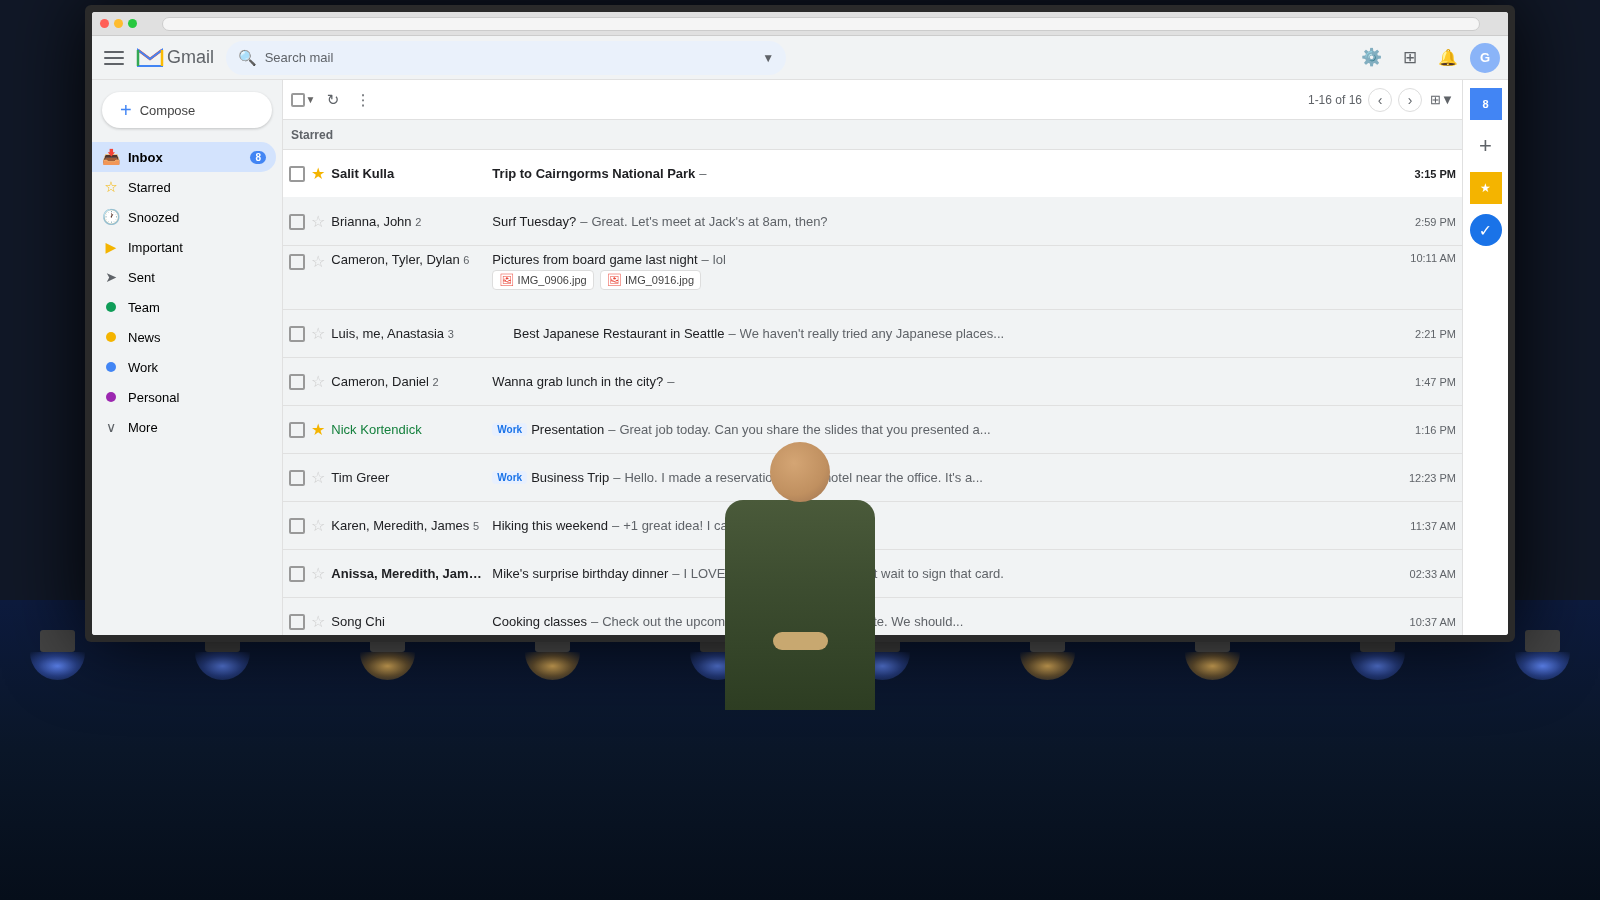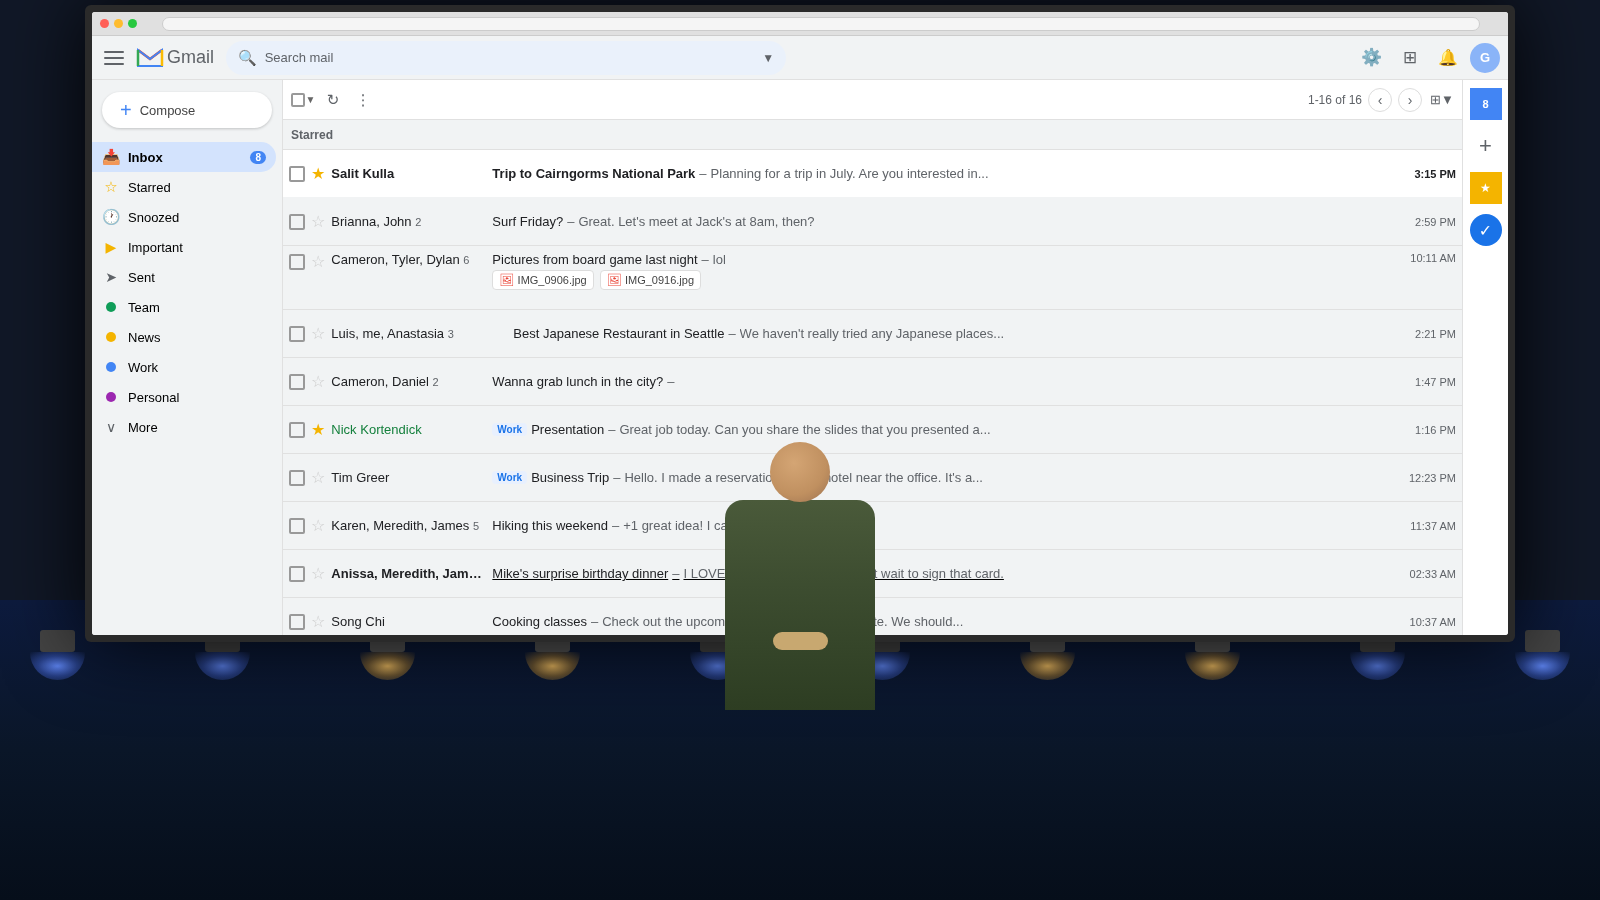--- a/index.html
+++ b/index.html
@@ -202,31 +202,30 @@
 
           <div style="flex:1;overflow-y:auto;background:#f1f3f4;">
 
             <div style="display:flex;align-items:center;padding:0 6px;height:48px;cursor:pointer;border-bottom:1px solid #f1f3f4;background:white;font-size:13px;">
               <div style="width:16px;height:16px;border:2px solid #999;border-radius:2px;margin-right:6px;flex-shrink:0;"></div>
               <span style="font-size:16px;margin-right:6px;color:#f4b400;flex-shrink:0;">★</span>
               <span style="width:155px;flex-shrink:0;overflow:hidden;text-overflow:ellipsis;white-space:nowrap;color:#202124;font-weight:700;">Salit Kulla</span>
               <div style="flex:1;overflow:hidden;display:flex;align-items:center;gap:4px;padding:0 6px;">
                 <span style="color:#202124;white-space:nowrap;font-weight:700;">Trip to Cairngorms National Park</span>
                 <span style="color:#5f6368;">–</span>
-                <span style="color:#5f6368;white-space:nowrap;overflow:hidden;text-overflow:ellipsis;flex:1;">Planning for a trip in July. Are you interested in...</span>
               </div>
               <span style="flex-shrink:0;color:#202124;font-size:11px;min-width:55px;text-align:right;font-weight:700;">3:15 PM</span>
             </div>
 
             <div style="display:flex;align-items:center;padding:0 6px;height:48px;cursor:pointer;border-bottom:1px solid #e0e0e0;background:#f1f3f4;font-size:13px;">
               <div style="width:16px;height:16px;border:2px solid #999;border-radius:2px;margin-right:6px;flex-shrink:0;"></div>
               <span style="font-size:16px;margin-right:6px;color:#ccc;flex-shrink:0;">☆</span>
               <span style="width:155px;flex-shrink:0;overflow:hidden;text-overflow:ellipsis;white-space:nowrap;color:#202124;font-weight:400;"><span>Brianna, John</span> <span style="font-size:11px;color:#5f6368;">2</span></span>
               <div style="flex:1;overflow:hidden;display:flex;align-items:center;gap:4px;padding:0 6px;">
-                <span style="color:#202124;white-space:nowrap;">Surf Friday?</span>
+                <span style="color:#202124;white-space:nowrap;">Surf Tuesday?</span>
                 <span style="color:#5f6368;">–</span>
                 <span style="color:#5f6368;white-space:nowrap;overflow:hidden;text-overflow:ellipsis;flex:1;">Great. Let's meet at Jack's at 8am, then?</span>
               </div>
               <span style="flex-shrink:0;color:#5f6368;font-size:11px;min-width:55px;text-align:right;">2:59 PM</span>
             </div>
 
             <div style="display:flex;align-items:flex-start;padding:6px 6px;min-height:64px;cursor:pointer;border-bottom:1px solid #e0e0e0;background:#f1f3f4;font-size:13px;">
               <div style="width:16px;height:16px;border:2px solid #999;border-radius:2px;margin-right:6px;flex-shrink:0;margin-top:2px;"></div>
               <span style="font-size:16px;margin-right:6px;color:#ccc;flex-shrink:0;margin-top:0px;">☆</span>
               <span style="width:155px;flex-shrink:0;overflow:hidden;text-overflow:ellipsis;white-space:nowrap;color:#202124;font-weight:400;"><span>Cameron, Tyler, Dylan</span> <span style="font-size:11px;color:#5f6368;">6</span></span>
@@ -308,21 +307,21 @@
                 <span style="color:#5f6368;">–</span>
                 <span style="color:#5f6368;white-space:nowrap;overflow:hidden;text-overflow:ellipsis;flex:1;">+1 great idea! I call shotgun in Peter's car!</span>
               </div>
               <span style="flex-shrink:0;color:#5f6368;font-size:11px;min-width:55px;text-align:right;">11:37 AM</span>
             </div>
 
             <div style="display:flex;align-items:center;padding:0 6px;height:48px;cursor:pointer;border-bottom:1px solid #e0e0e0;background:#f1f3f4;font-size:13px;">
               <div style="width:16px;height:16px;border:2px solid #999;border-radius:2px;margin-right:6px;flex-shrink:0;"></div>
               <span style="font-size:16px;margin-right:6px;color:#ccc;flex-shrink:0;">☆</span>
               <span style="width:155px;flex-shrink:0;overflow:hidden;text-overflow:ellipsis;white-space:nowrap;color:#202124;font-weight:bold;"><span>Anissa, Meredith, James</span> <span style="font-size:11px;color:#5f6368;">3</span></span>
-              <div style="flex:1;overflow:hidden;display:flex;align-items:center;gap:4px;padding:0 6px;text-decoration:underline;">
+              <div style="flex:1;overflow:hidden;display:flex;align-items:center;gap:4px;padding:0 6px;">
                 <span style="color:#202124;white-space:nowrap;">Mike's surprise birthday dinner</span>
                 <span style="color:#5f6368;">–</span>
                 <span style="color:#5f6368;white-space:nowrap;overflow:hidden;text-overflow:ellipsis;flex:1;">I LOVE LOVE LOVE corgis! Can't wait to sign that card.</span>
               </div>
               <span style="flex-shrink:0;color:#5f6368;font-size:11px;min-width:55px;text-align:right;">02:33 AM</span>
             </div>
 
             <div style="display:flex;align-items:center;padding:0 6px;height:48px;cursor:pointer;border-bottom:1px solid #e0e0e0;background:#f1f3f4;font-size:13px;">
               <div style="width:16px;height:16px;border:2px solid #999;border-radius:2px;margin-right:6px;flex-shrink:0;"></div>
               <span style="font-size:16px;margin-right:6px;color:#ccc;flex-shrink:0;">☆</span>

